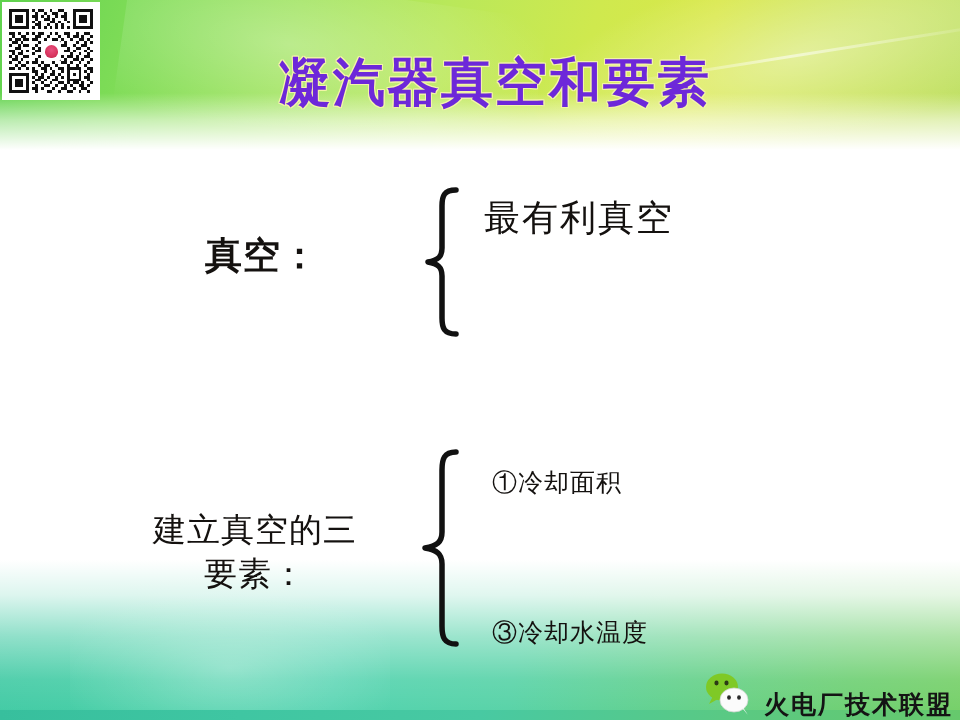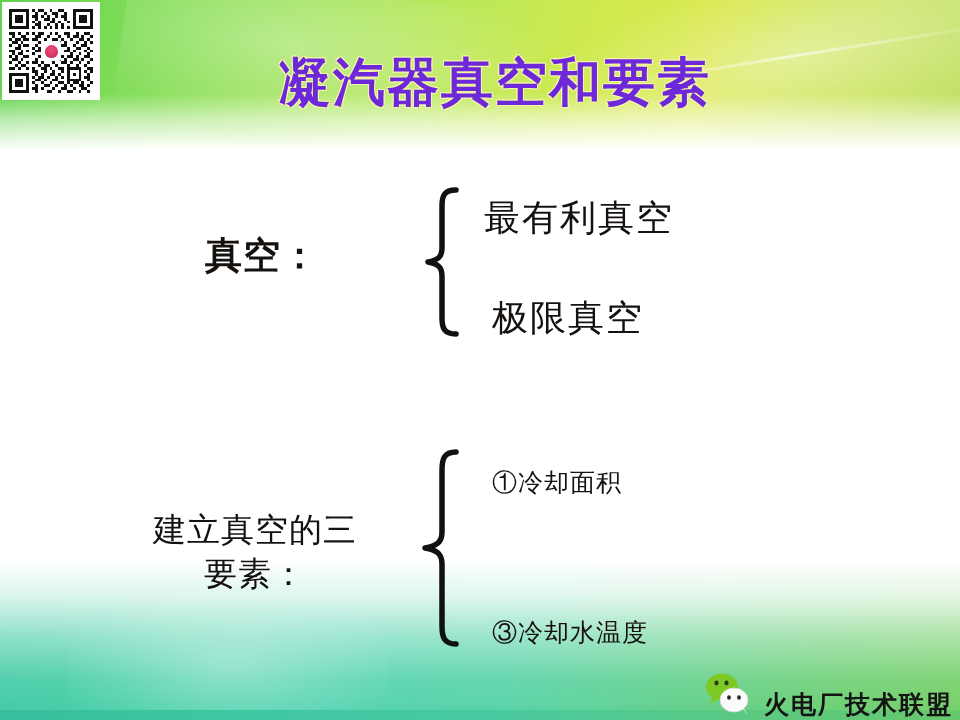--- a/index.html
+++ b/index.html
@@ -505,21 +505,20 @@
 
   <div class="title">凝汽器真空和要素</div>
 
   <div class="cn lbl-vacuum">真空：</div>
 
   <svg class="brace brace-1" viewBox="0 0 56 152">
     <path d="M44 4 C 32 4, 30 10, 30 20 L 30 62 C 30 71, 26 74, 16 76 C 26 78, 30 81, 30 90 L 30 132 C 30 142, 32 148, 44 148" fill="none" stroke="#111111" stroke-width="5.5" stroke-linecap="round" stroke-linejoin="round"></path>
   </svg>
 
   <div class="cn item-best">最有利真空</div>
-  <div class="cn item-limit">极限真空</div>
 
   <div class="cn lbl-three">
     <span class="line">建立真空的三</span>
     <span class="line">要素：</span>
   </div>
 
   <svg class="brace brace-2" viewBox="0 0 58 200">
     <path d="M46 4 C 34 4, 32 11, 32 22 L 32 84 C 32 94, 27 98, 15 100 C 27 102, 32 106, 32 116 L 32 178 C 32 189, 34 196, 46 196" fill="none" stroke="#111111" stroke-width="5.5" stroke-linecap="round" stroke-linejoin="round"></path>
   </svg>
 

